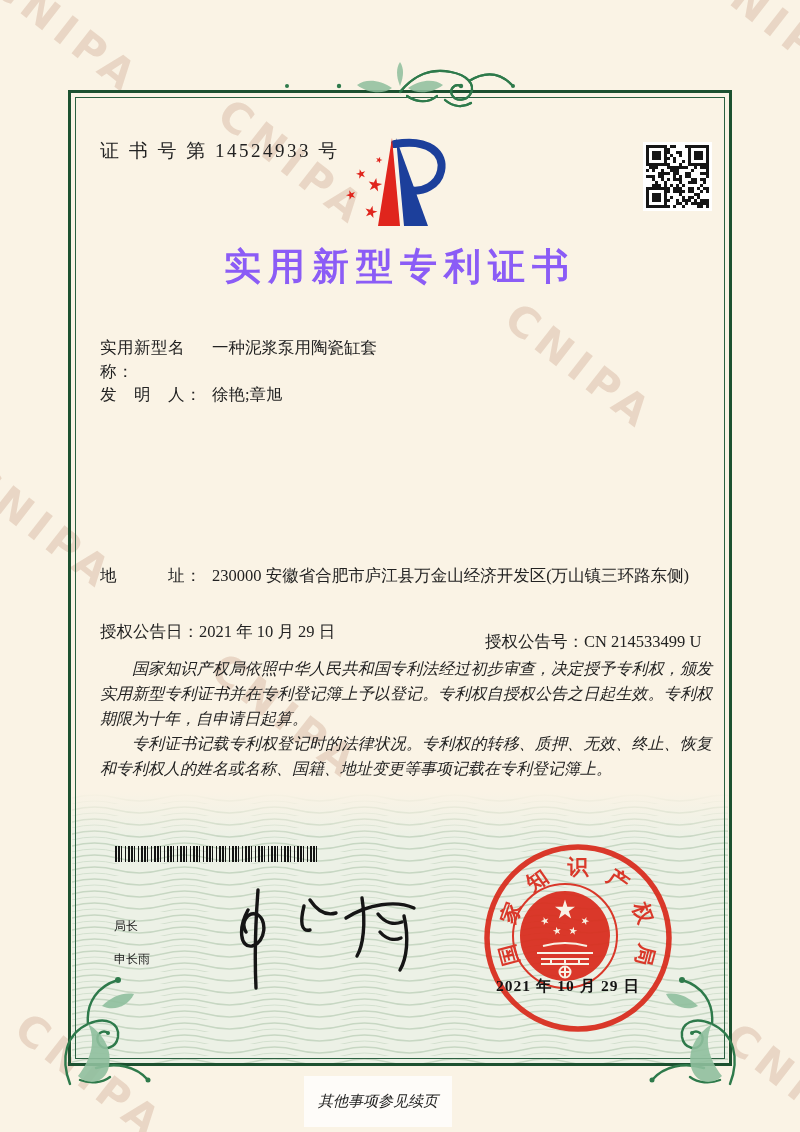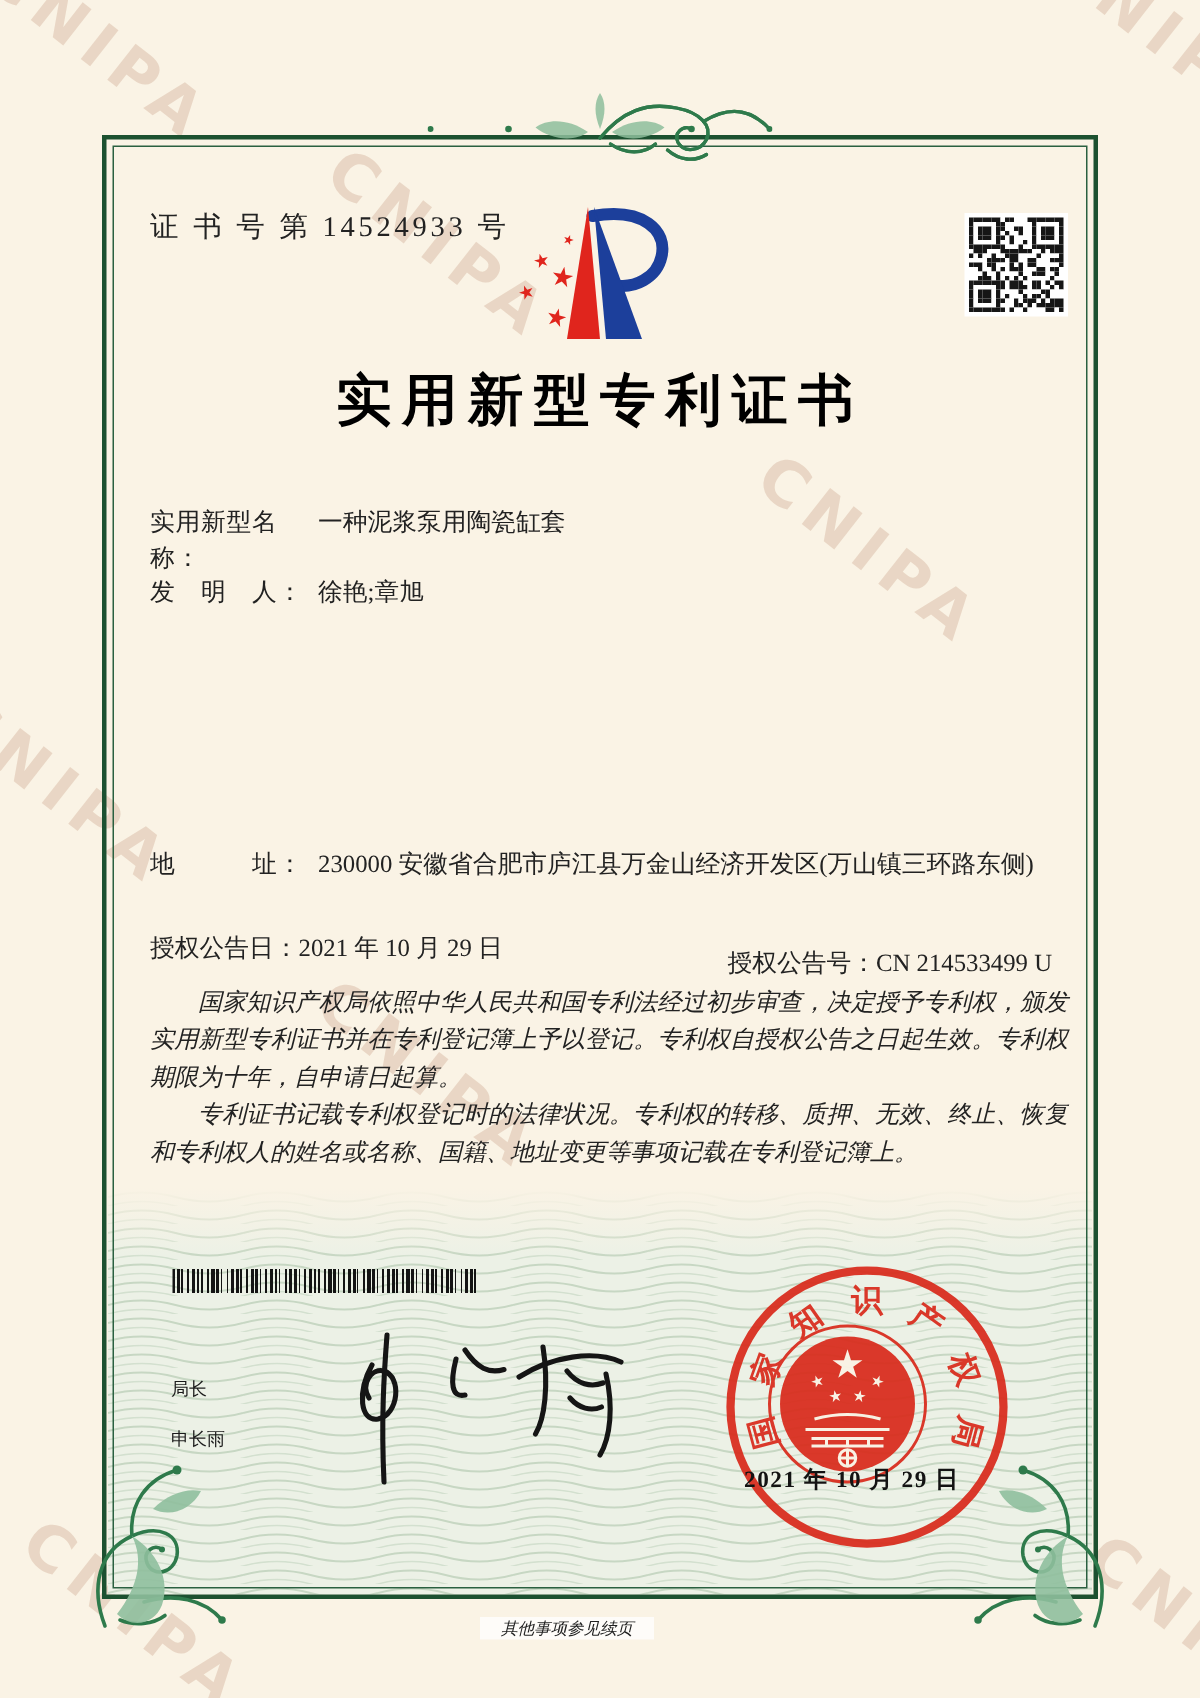--- a/index.html
+++ b/index.html
@@ -19,21 +19,21 @@
   
   .orn{position:absolute;}
   
   .cert-no{position:absolute;left:100px;top:138px;font-size:19px;letter-spacing:2.5px;}
   .logo{position:absolute;left:337px;top:134px;}
   .qr{position:absolute;left:643px;top:142px;background:#fff;padding:3px;}
   .qr-grid{display:grid;grid-template-columns:repeat(21,3px);grid-auto-rows:3px;}
   .qr-grid i{background:#fff;}
   .qr-grid i.b{background:#161616;}
   .title{position:absolute;left:0;top:242px;width:100%;text-align:center;
-         font-size:37px;font-weight:bold;letter-spacing:7px;color:#000000;}
+         font-size:37px;font-weight:bold;letter-spacing:7px;color:#8b5cf6;}
   
   .frow{position:absolute;left:100px;width:612px;font-size:16.5px;line-height:24px;}
   .frow .lab{display:inline-block;width:112px;vertical-align:top;letter-spacing:.5px;}
   .frow .val{display:inline-block;width:496px;vertical-align:top;}
   .grant-right{position:absolute;left:385px;top:10px;}
   
   .paras{position:absolute;left:100px;top:656px;width:612px;font-size:16px;line-height:25px;
          text-align:justify;font-style:italic;}
   .paras p{margin:0;text-indent:2em;}
   
@@ -52,22 +52,22 @@
   .seal .ch.c2{left:17px;top:59px;transform:rotate(-70deg);}
   .seal .ch.c3{left:43px;top:26px;transform:rotate(-35deg);}
   .seal .ch.c4{left:84px;top:13px;}
   .seal .ch.c5{left:124px;top:26px;transform:rotate(35deg);}
   .seal .ch.c6{left:149px;top:59px;transform:rotate(70deg);}
   .seal .ch.c7{left:151px;top:101px;transform:rotate(105deg);}
   .seal-date{position:absolute;left:496px;top:976px;font-size:15.5px;letter-spacing:1px;
              color:#131313;font-weight:bold;white-space:nowrap;}
   .page-no{position:absolute;left:0;top:1031px;width:756px;text-align:center;font-size:14px;}
   .foot-note{position:absolute;left:0;top:1076px;width:756px;text-align:center;}
-  .foot-note span{display:inline-block;background:rgba(255,255,255,.75);padding:0 14px;
-                  font-size:11px;font-style:italic;}
+  .foot-note span{display:inline-block;background:rgba(255,255,255,.75);padding:16px 14px;
+                  font-size:15px;font-style:italic;}
 </style>
 </head>
 <body>
 
 <div class="page">
 
   <span class="wm" style="left:-22px;top:6px;">CNIPA</span>
   <span class="wm" style="left:688px;top:-2px;">CNIPA</span>
   <span class="wm" style="left:205px;top:138px;">CNIPA</span>
   <span class="wm" style="left:492px;top:342px;">CNIPA</span>

